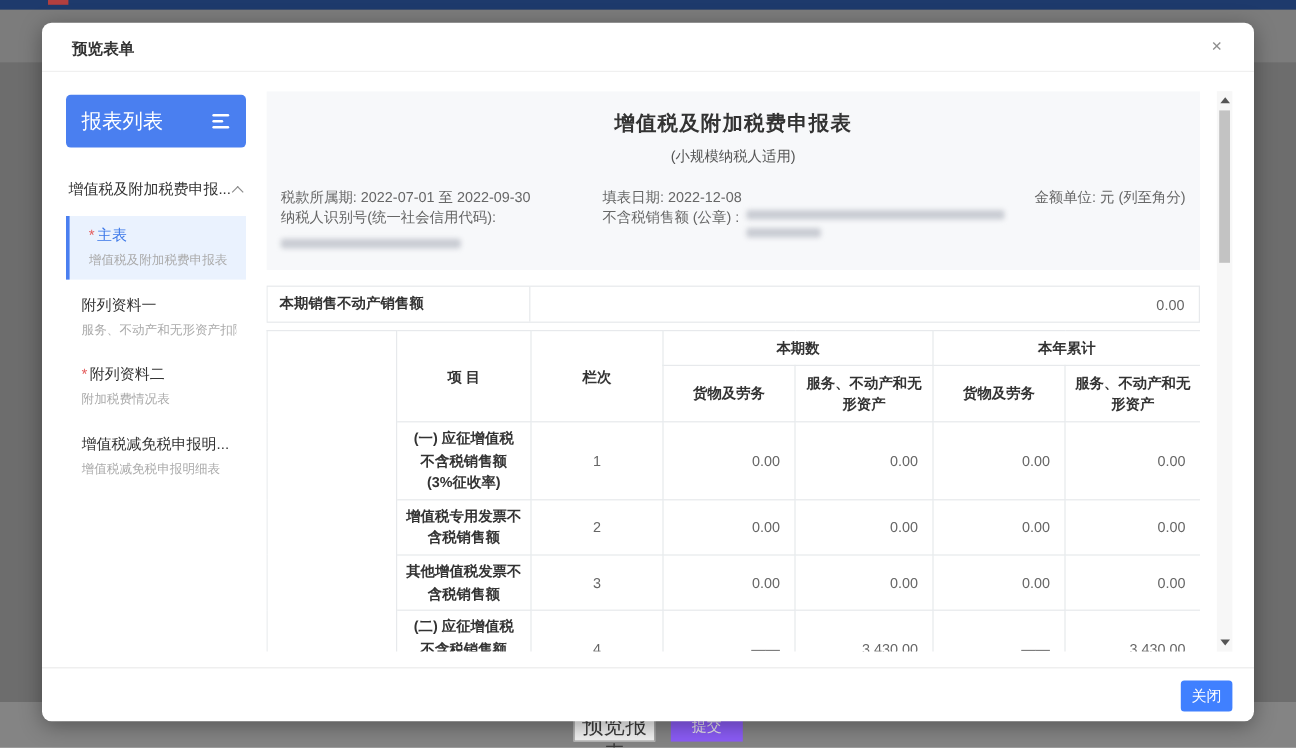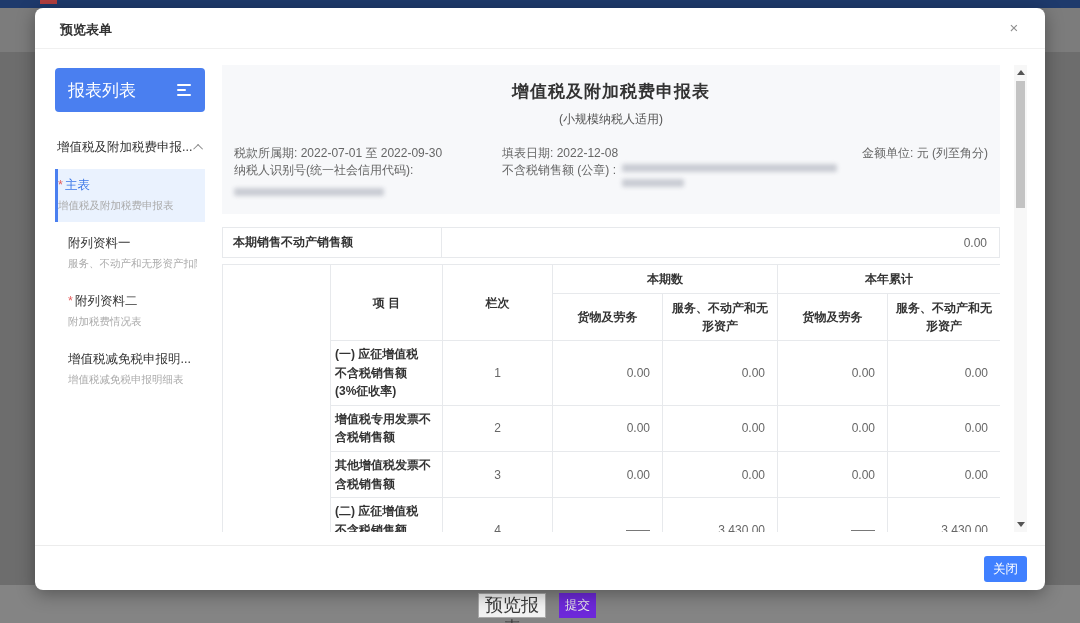--- a/index.html
+++ b/index.html
@@ -6,25 +6,25 @@
   html,body { width:1080px; height:623px; overflow:hidden; }
   body { font-family:"Liberation Sans","DejaVu Sans",sans-serif; background:#6d6d6d; position:relative; }
 
   
   .top-bar { position:absolute; top:0; left:0; width:1080px; height:8px; background:#1e3a6c; z-index:1; }
   .top-accent { position:absolute; top:0; left:40px; width:17px; height:4px; z-index:2; }
   .bg-band-top { position:absolute; top:8px; left:0; width:1080px; height:44px; background:#7c7c7c; z-index:0; }
   .bg-band-bottom { position:absolute; top:585px; left:0; width:1080px; height:38px; background:#848484; z-index:0; }
   .bg-preview-btn { position:absolute; left:478px; top:593px; width:68px; height:25px; background:#f2f2f2;
     border:1px solid #a9a9a9; color:#3a3a3a; font-size:18px; text-align:center; line-height:23px; z-index:1; }
-  .bg-submit-btn { position:absolute; left:559px; top:593px; width:37px; height:25px; background:#6d28d9;
+  .bg-submit-btn { position:absolute; left:559px; top:593px; width:60px; height:25px; background:#8b5cf6;
     color:#e8e8e8; font-size:12.5px; text-align:center; line-height:25px; z-index:1; }
 
   
-  .modal { position:absolute; left:35px; top:8px; width:1010px; height:582px; background:#fff;
+  .modal { position:absolute; left:35px; top:19px; width:1010px; height:582px; background:#fff;
     border-radius:8px; box-shadow:0 4px 18px rgba(0,0,0,.35); z-index:5; }
   .modal-header { position:relative; height:41px; border-bottom:1px solid #f0f0f0; }
   .modal-title { position:absolute; left:25px; top:13px; font-size:13px; color:#333; font-weight:bold; }
   .modal-close { position:absolute; right:22px; top:11px; font-size:15px; color:#8f8f8f; cursor:pointer;
     width:18px; height:18px; text-align:center; line-height:18px; }
   .modal-footer { position:absolute; left:0; bottom:0; width:100%; height:45px; border-top:1px solid #ececec; }
   .close-btn { position:absolute; right:18px; top:10px; width:43px; height:26px; background:#4080ff; color:#fff;
     border:none; border-radius:3px; font-size:12.5px; line-height:26px; text-align:center; cursor:pointer; }
 
   .modal-body { position:absolute; top:41px; left:0; right:0; bottom:45px; }
@@ -35,21 +35,21 @@
     align-items:center; justify-content:space-between; padding:0 13px; font-size:17px; cursor:pointer; }
   .list-icon { display:inline-block; width:15px; }
   .list-icon span { display:block; height:2px; background:#fff; margin:3px 0; border-radius:1px; }
   .list-icon span:nth-child(1){ width:14px; } .list-icon span:nth-child(2){ width:9px; } .list-icon span:nth-child(3){ width:14px; }
   .sidebar-group { margin:27px 2px 0 2px; display:flex; align-items:center; justify-content:space-between;
     font-size:12.5px; color:#333; cursor:pointer; }
   .chev-up { width:7px; height:7px; border-left:1.5px solid #8a8a8a; border-top:1.5px solid #8a8a8a;
     transform:rotate(45deg) translateY(2px); }
   .sidebar-items { margin-top:13px; }
   .s-item { position:relative; padding:8px 8px 9px 13px; margin-bottom:5px; cursor:pointer; }
-  .s-item.selected { background:#eaf2fe; border-left:3px solid #4a7ff0; padding-left:0; }
+  .s-item.selected { background:#eaf2fe; border-left:3px solid #4a7ff0; padding-left:16px; }
   .s-title { font-size:12.5px; color:#333; white-space:nowrap; overflow:hidden; }
   .s-item.selected .s-title { color:#3b77e8; }
   .req { color:#e45c5c; margin-right:2px; font-size:12.5px; }
   .s-sub { font-size:10.5px; color:#ababab; margin-top:5px; white-space:nowrap; overflow:hidden; }
 
   
   .main { position:absolute; left:187px; top:16px; width:778px; height:467px; overflow:hidden; }
   .form-head { background:#f7f8fa; padding:15px 12px 18px 12px; }
   .f-title { text-align:center; font-size:17px; font-weight:bold; color:#333; letter-spacing:1px; }
   .f-sub { text-align:center; font-size:12px; color:#555; margin-top:8px; }
@@ -63,21 +63,21 @@
   .name-redact { margin-left:6px; }
   .blur-name1 { width:215px; } .blur-name2 { width:62px; margin-top:7px !important; }
 
   .tableA { margin-top:13px; border:1px solid #e7e9ec; display:flex; font-size:12px; background:#fff;gap:36px; }
   .tA-label { width:219px; padding:6px 10px; font-weight:bold; color:#333; border-right:1px solid #e7e9ec; }
   .tA-value { flex:1; text-align:right; padding:6px 12px; color:#666; align-self:center; }
 
   table.tableB { margin-top:6px; border-collapse:collapse; width:778px; font-size:12px; table-layout:fixed; }
   .tableB th, .tableB td { border:1px solid #e7e9ec; }
   .tableB th { font-weight:bold; color:#333; text-align:center; padding:5px 3px; white-space:pre-line; line-height:1.5; }
-  .td-item { font-weight:bold; color:#333; padding:4px 4px; white-space:pre-line; line-height:1.55; }
+  .td-item { text-align:center; font-weight:bold; color:#333; padding:4px 4px; white-space:pre-line; line-height:1.55; }
   .td-no { text-align:center; color:#666; padding:5px 3px; }
   .td-val { text-align:right; color:#666; padding:5px 12px; }
 
   
   .scrollbar { position:absolute; right:18px; top:16px; width:13px; height:467px; background:#f7f7f7; }
   .sb-arrow-up { position:absolute; top:5px; left:3px; width:0; height:0;
     border-left:4px solid transparent; border-right:4px solid transparent; border-bottom:5px solid #555; cursor:pointer; }
   .sb-thumb { position:absolute; top:16px; left:2px; width:9px; height:127px; background:#c3c3c3; cursor:pointer; }
   .sb-arrow-down { position:absolute; bottom:5px; left:3px; width:0; height:0;
     border-left:4px solid transparent; border-right:4px solid transparent; border-top:5px solid #555; cursor:pointer; }

